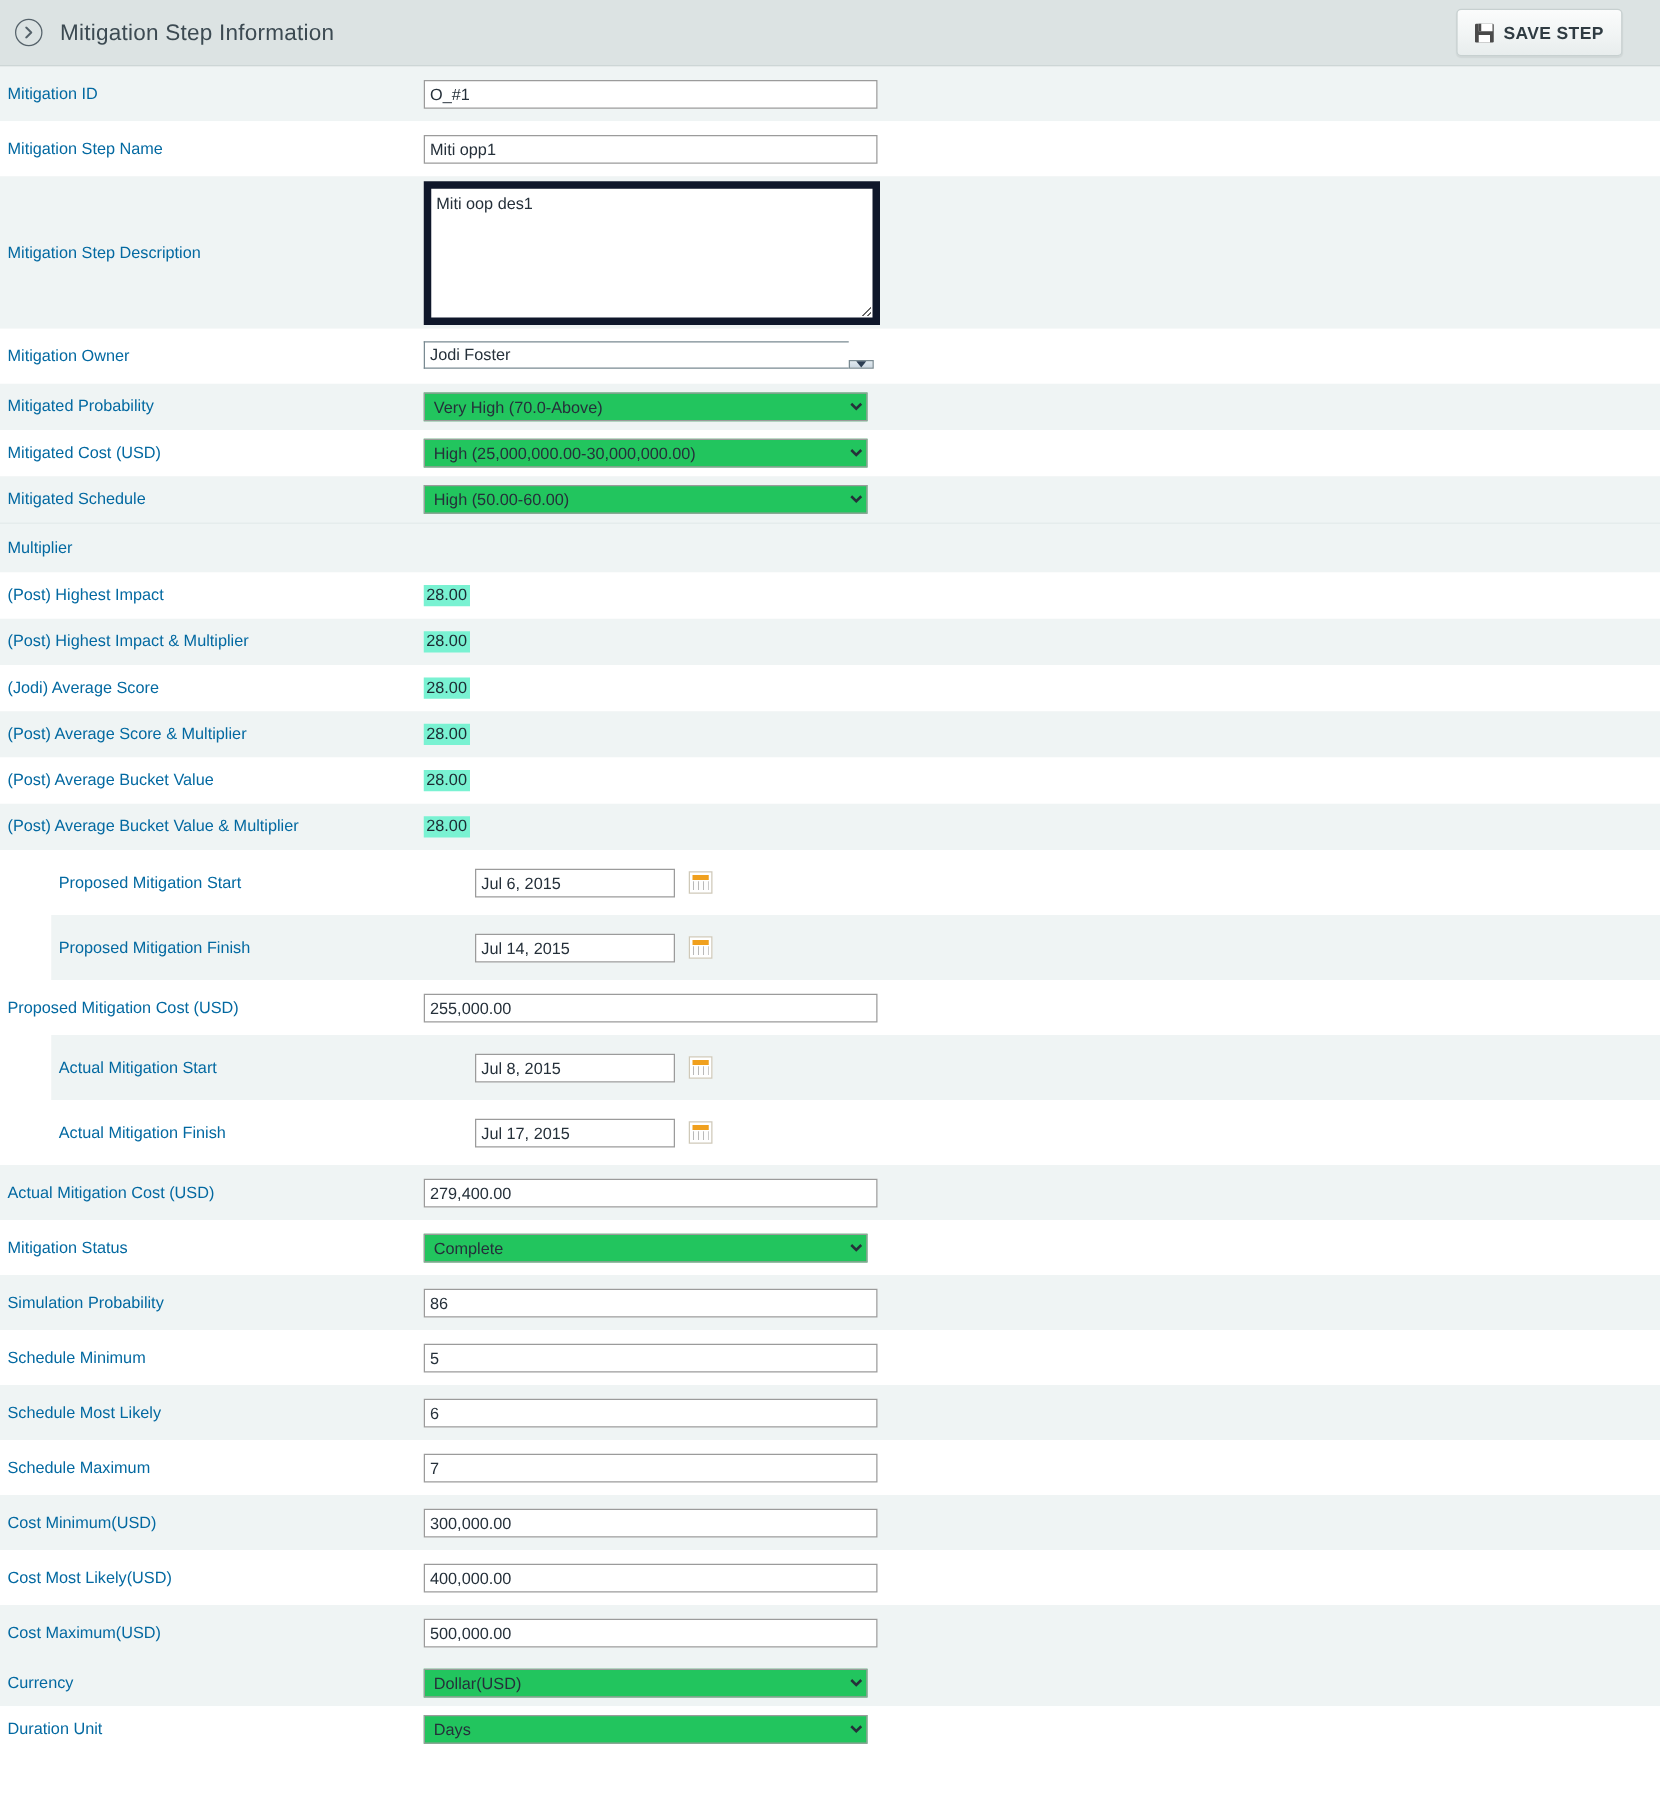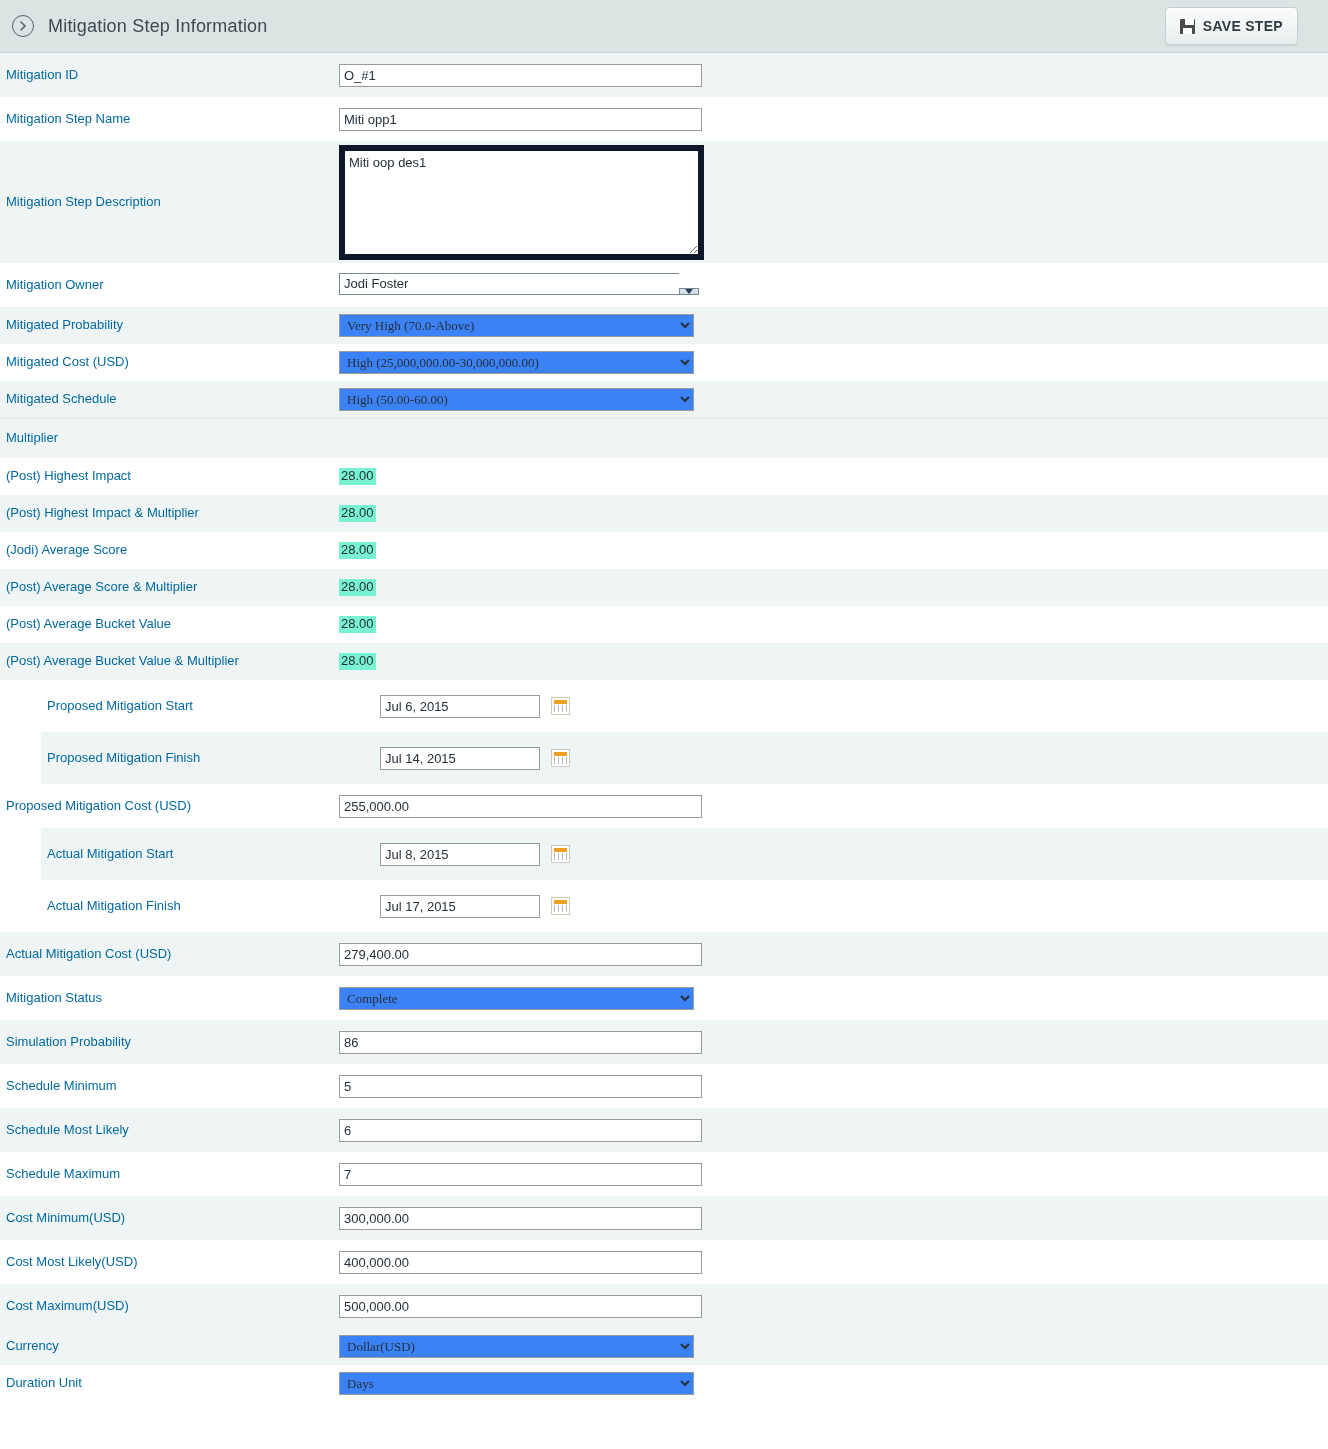--- a/index.html
+++ b/index.html
@@ -144,25 +144,25 @@
     background: #ffffff;
     resize: both;
     outline: none;
     line-height: 1.35;
   }
 
   select.sel {
     height: 23px;
     width: 355px;
     padding: 1px 3px;
-    font-family: Liberation Serif, serif;
+    font-family: Liberation Sans, sans-serif;
     font-size: 13px;
     color: #25303a;
     border: 1px solid #9b9b9b;
-    background: #3b82f6;
+    background: #22c55e;
     border-radius: 0;
     outline: none;
   }
 
   
   .combo {
     display: flex;
     align-items: flex-end;
     height: 19px;
   }

